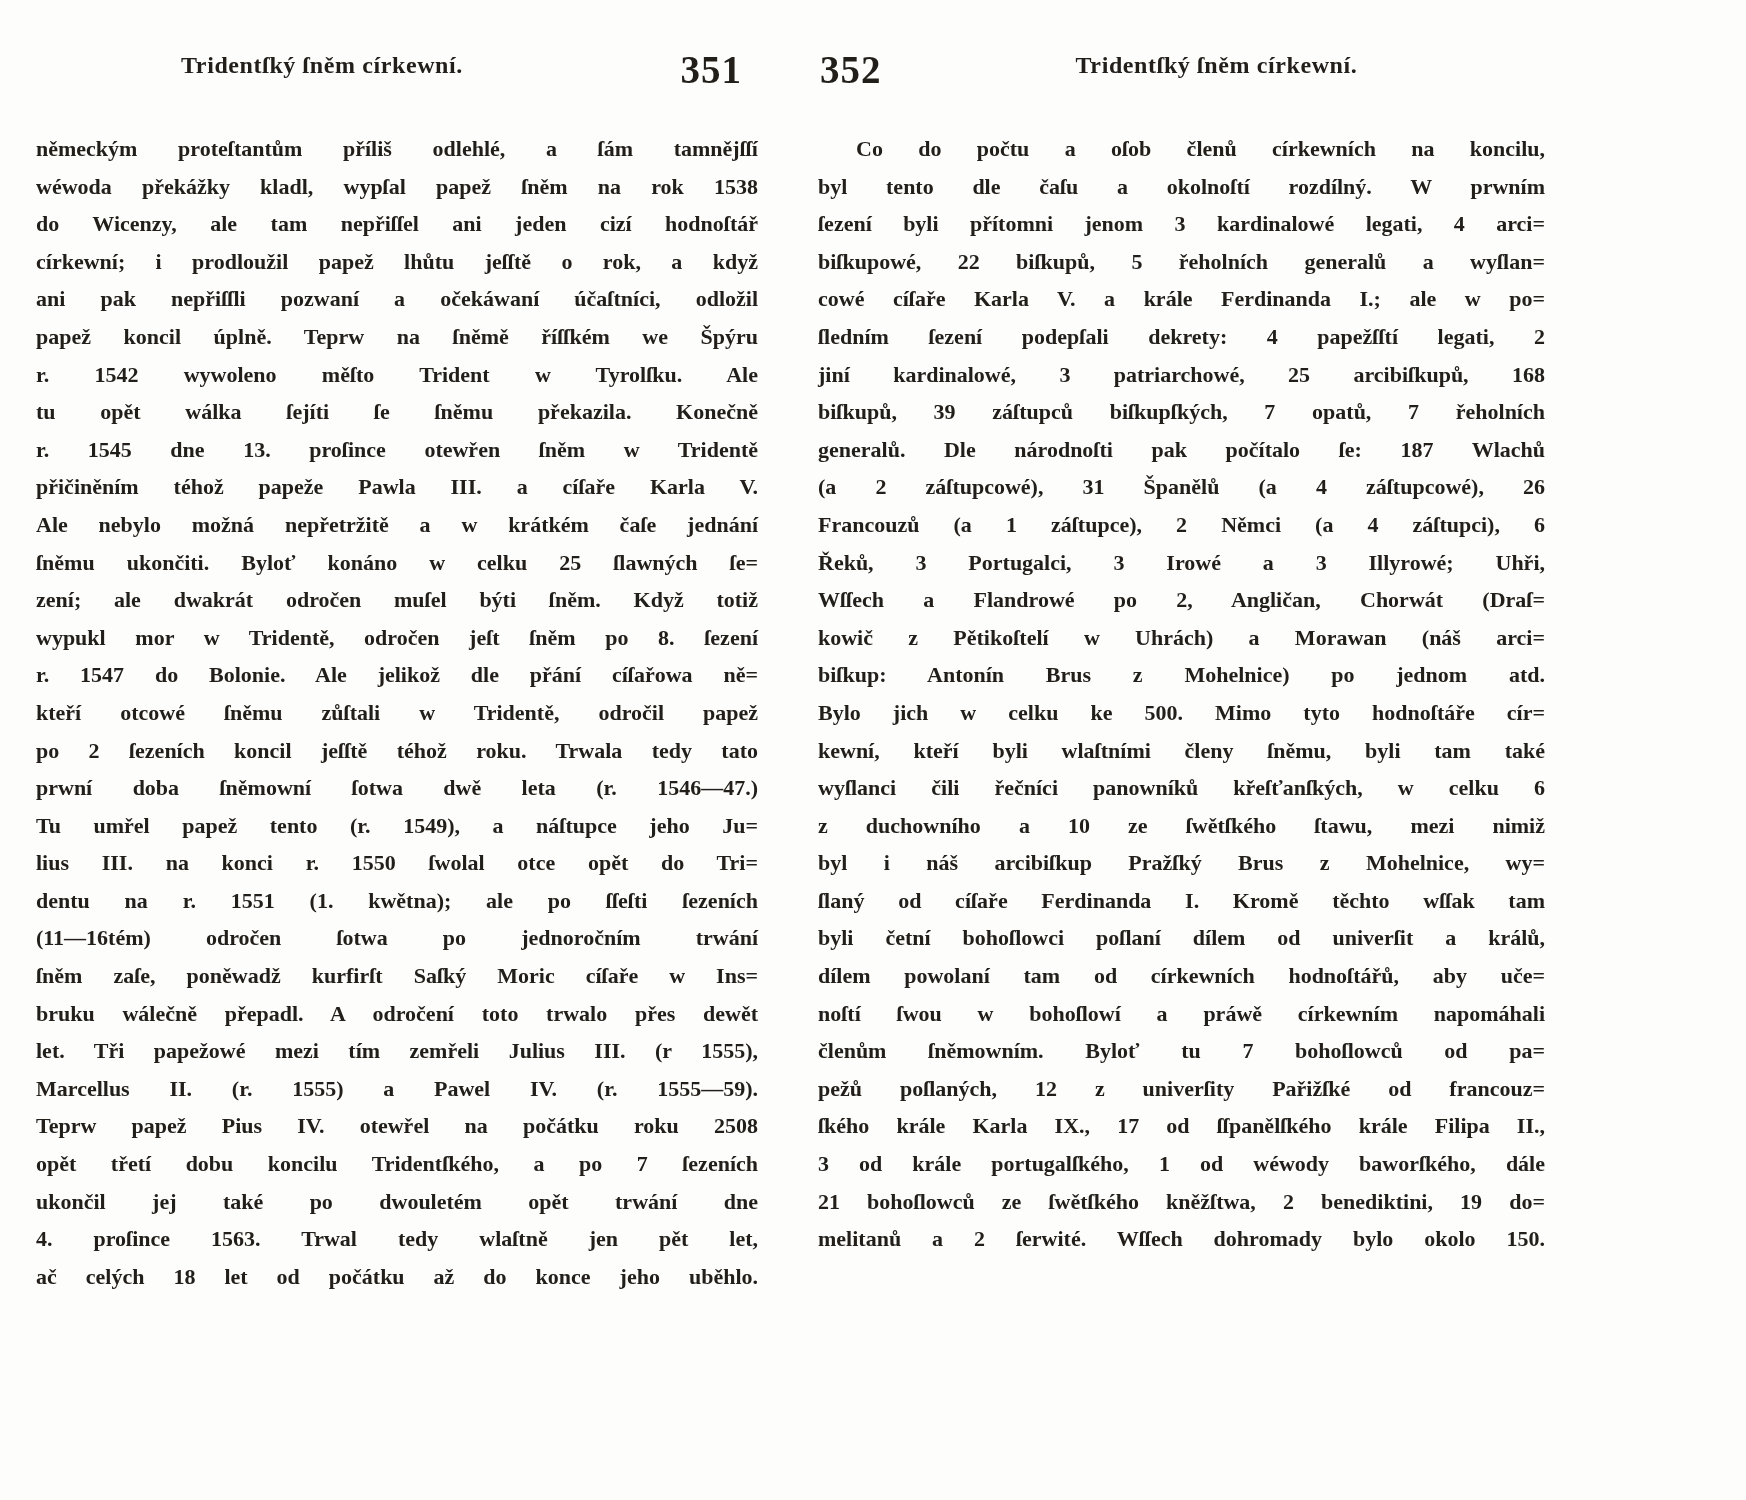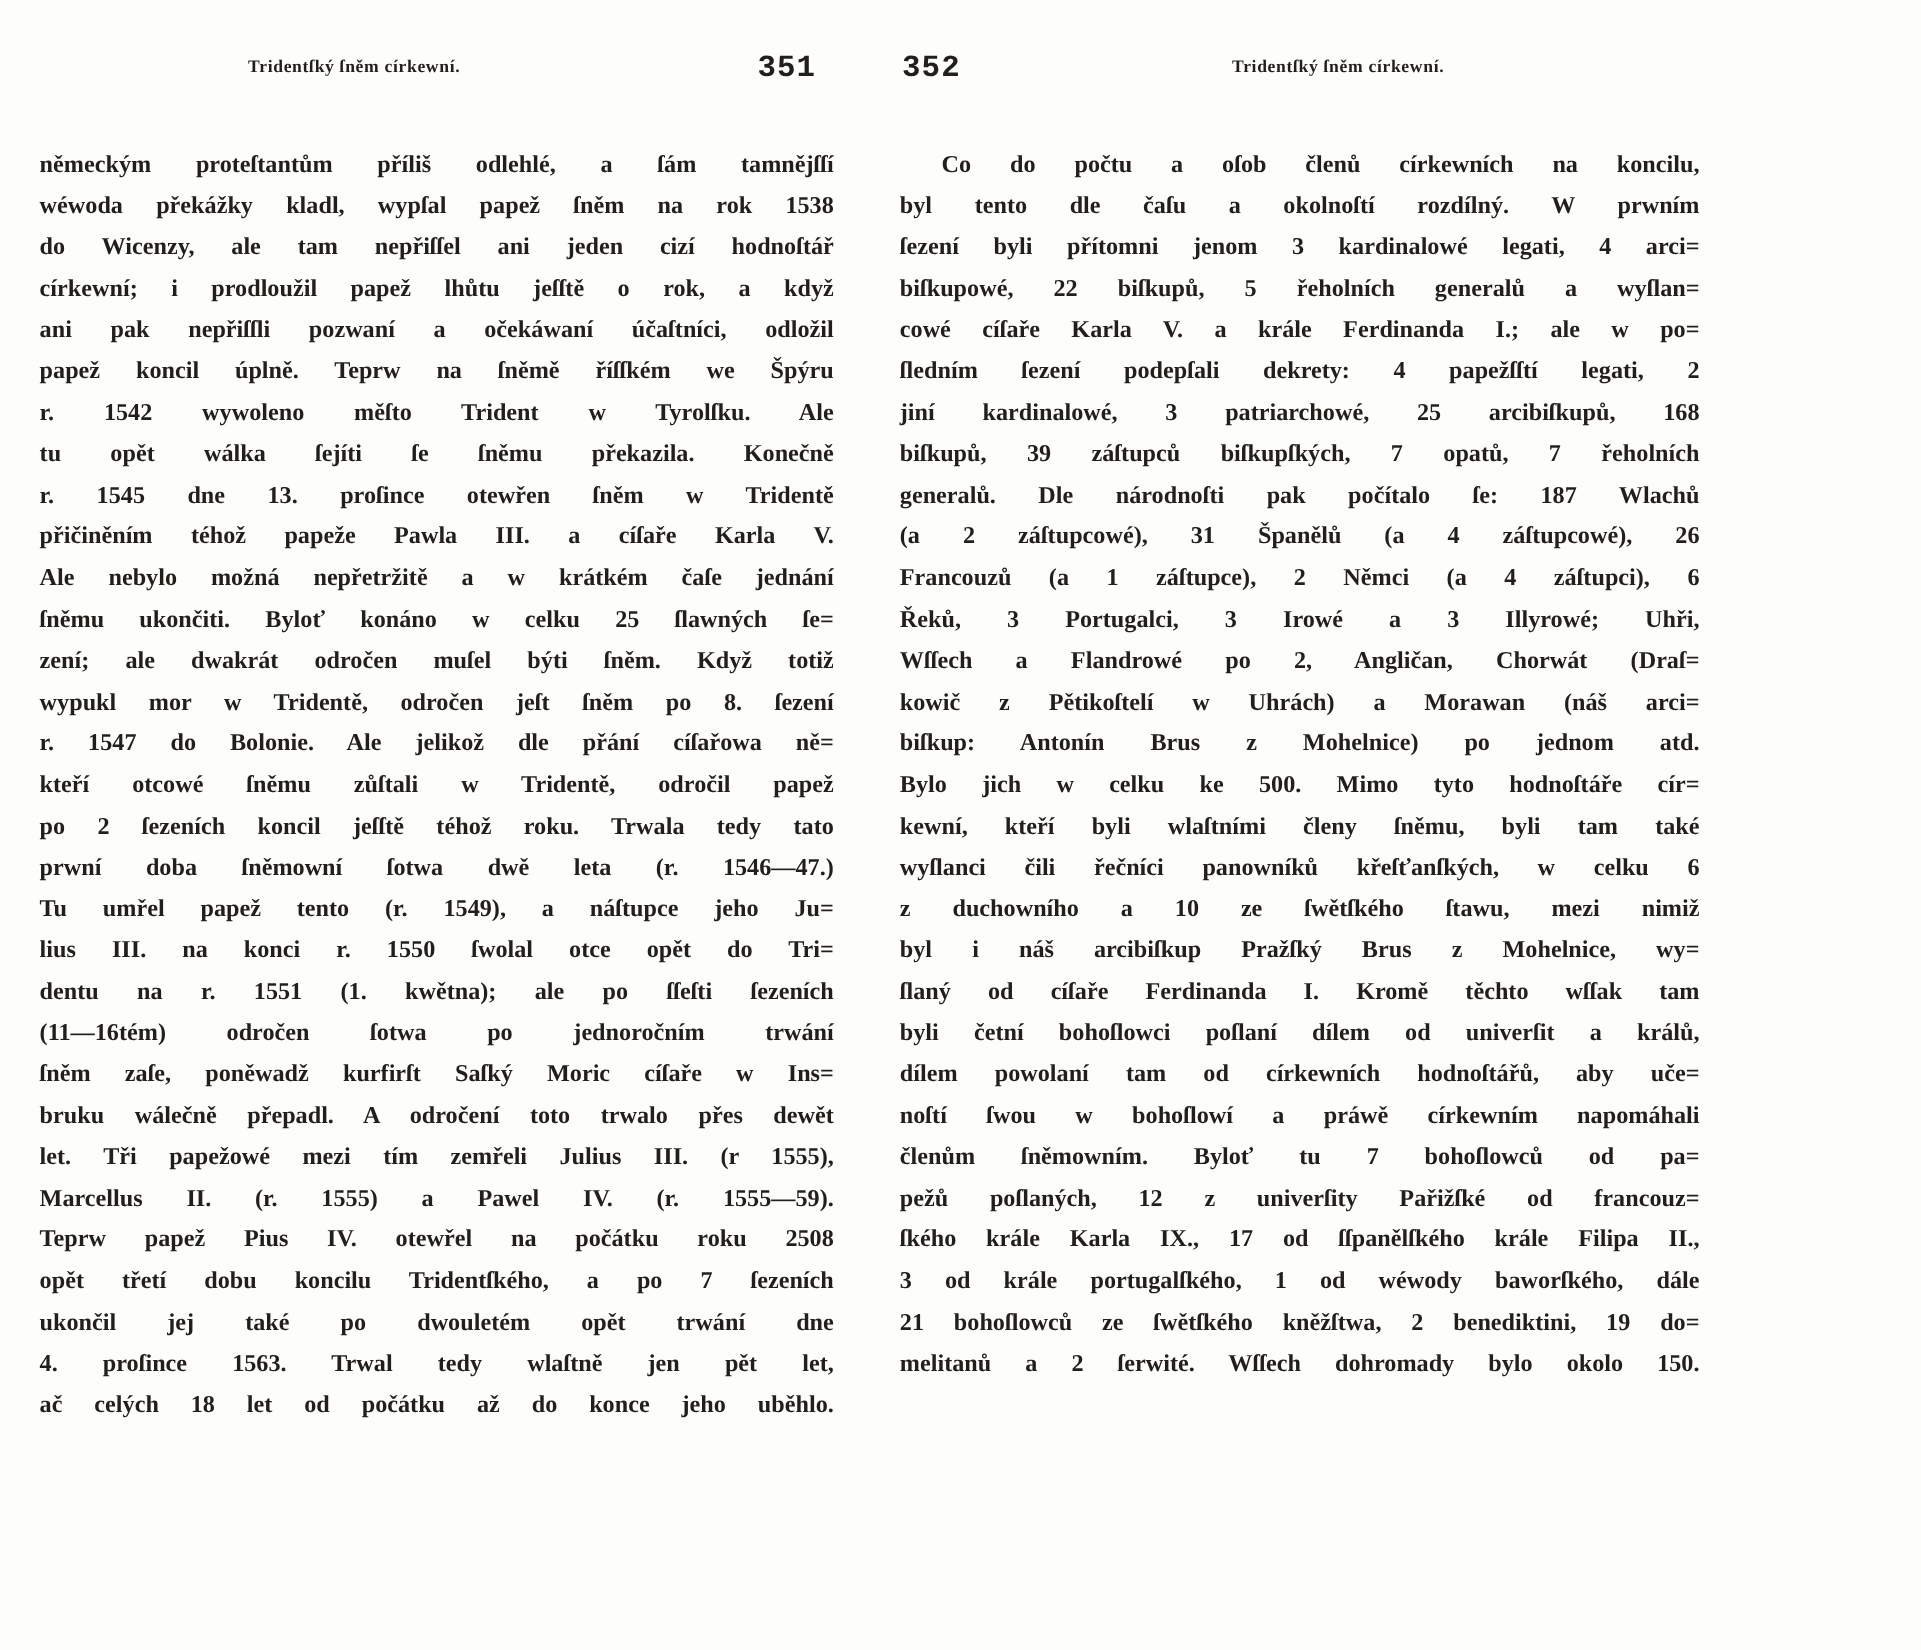--- a/index.html
+++ b/index.html
@@ -27,32 +27,31 @@
   .page-header {
     position: relative;
     margin-top: 52px;
     height: 42px;
   }
   .running-title {
     position: absolute;
     left: 0;
     right: 0;
     text-align: center;
-    font-size: 16px;
+    font-size: 24px;
     letter-spacing: 0.6px;
     white-space: nowrap;
   }
   .page--left  .running-title { right: 150px; }
   .page--right .running-title { left: 110px; right: 40px; }
   .page-number {
     position: absolute;
     top: -5px;
-    font-size: 28px;
+    font-size: 39px;
     letter-spacing: 1px;
-    font-family: Liberation Mono, monospace;
   }
   .page--left  .page-number { right: 16px; }
   .page--right .page-number { left: 2px; }
 
   .textblock {
     margin-top: 36px;
     font-size: 22px;
     line-height: 37.6px;
   }
   .line {

